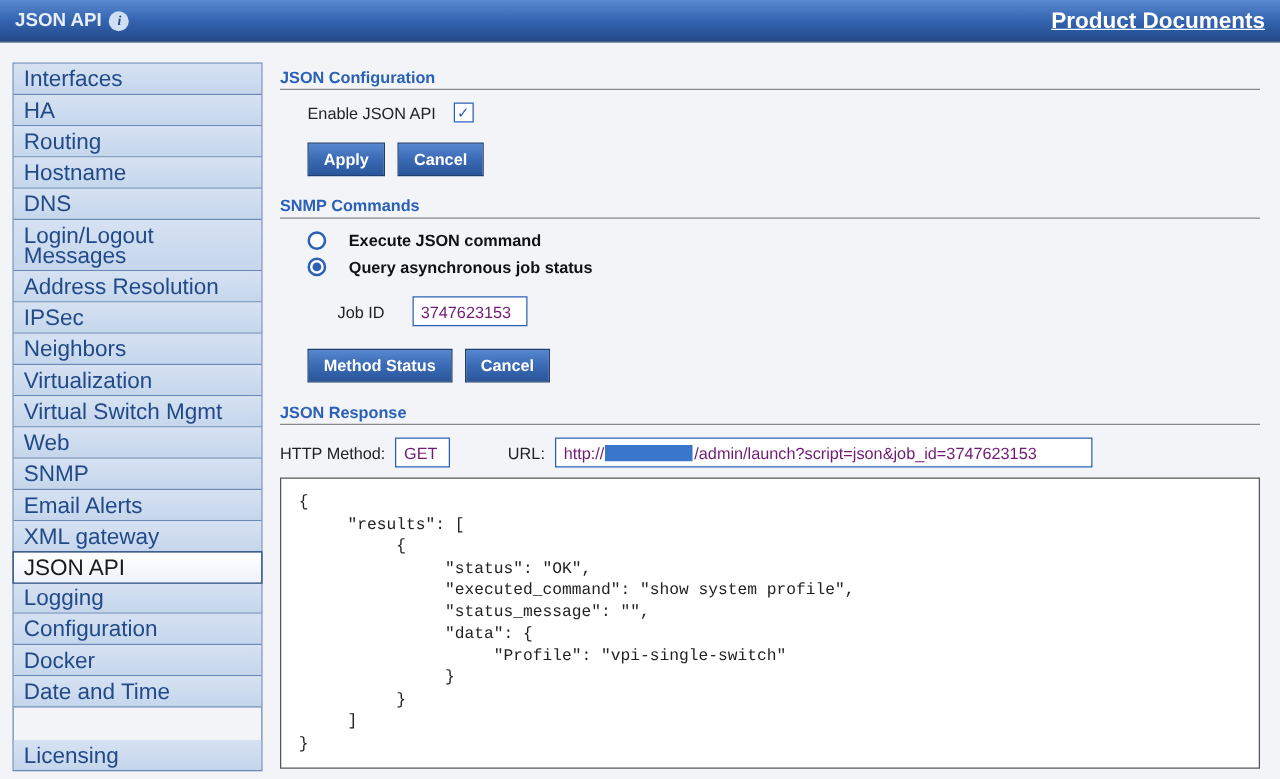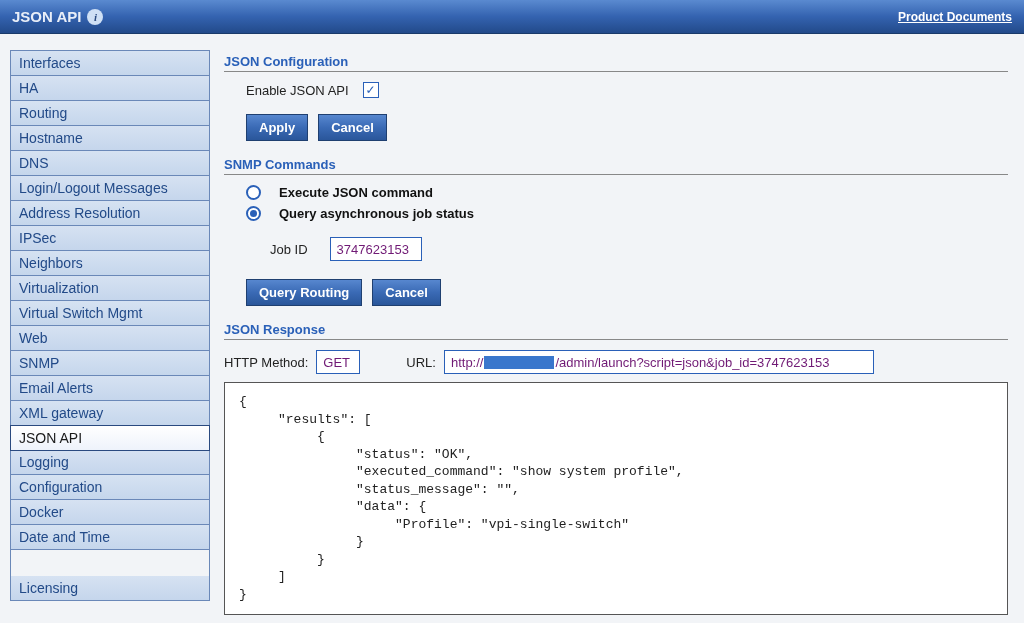--- a/index.html
+++ b/index.html
@@ -35,41 +35,41 @@
     font-weight: bold;
     font-size: 11px;
     align-items: center;
     justify-content: center;
     font-family: Georgia, serif;
     font-style: italic;
   }
   .topbar-link {
     color: #fff;
     font-weight: bold;
-    font-size: 12px;
+    font-size: 18px;
     text-align: right;
   }
   .layout {
     display: flex;
     align-items: flex-start;
     padding: 16px 10px 10px 10px;
     gap: 14px;
   }
   .sidebar {
     width: 200px;
     flex: 0 0 200px;
     border: 1px solid #6a88b8;
   }
   .sidebar-item {
     padding: 4px 8px;
     background: linear-gradient(to bottom, #d6e2f2 0%, #c5d6ec 100%);
     border-bottom: 1px solid #6a88b8;
     color: #224a88;
     cursor: pointer;
-    font-size: 14px;
+    font-size: 18px;
     line-height: 16px;
   }
   .sidebar-item:last-child { border-bottom: none; margin-top: 26px; }
   .sidebar-item.active {
     background: linear-gradient(to bottom, #ffffff 0%, #eef3fb 100%);
     color: #1a1a1a;
     border: 1px solid #2a4a80;
     margin: -1px;
     position: relative;
   }
@@ -252,21 +252,21 @@
           <span class="radio-label">Query asynchronous job status</span>
         </div>
       </div>
 
     <div class="jobid-row">
       <label>Job ID</label>
       <input class="text-input jobid-input" value="3747623153" style="">
     </div>
 
     <div class="btn-row">
-      <button class="btn">Query Routing</button>
+      <button class="btn">Method Status</button>
       <button class="btn">Cancel</button>
     </div>
 
     <div class="section-title">JSON Response</div>
 
     <div class="http-row">
       <span>HTTP Method:</span>
       <input class="text-input method-box" value="GET" style="">
       <span style="width:30px"></span>
       <span>URL:</span>

